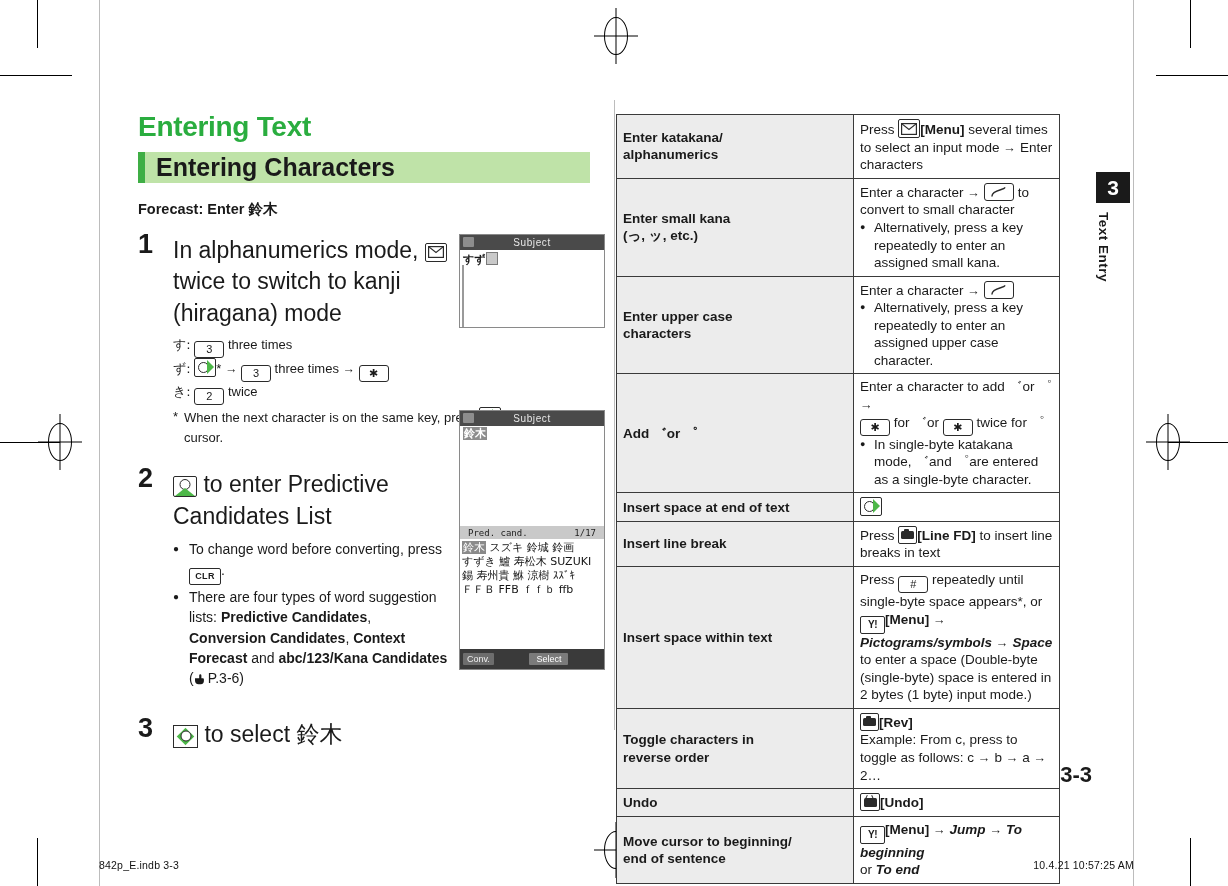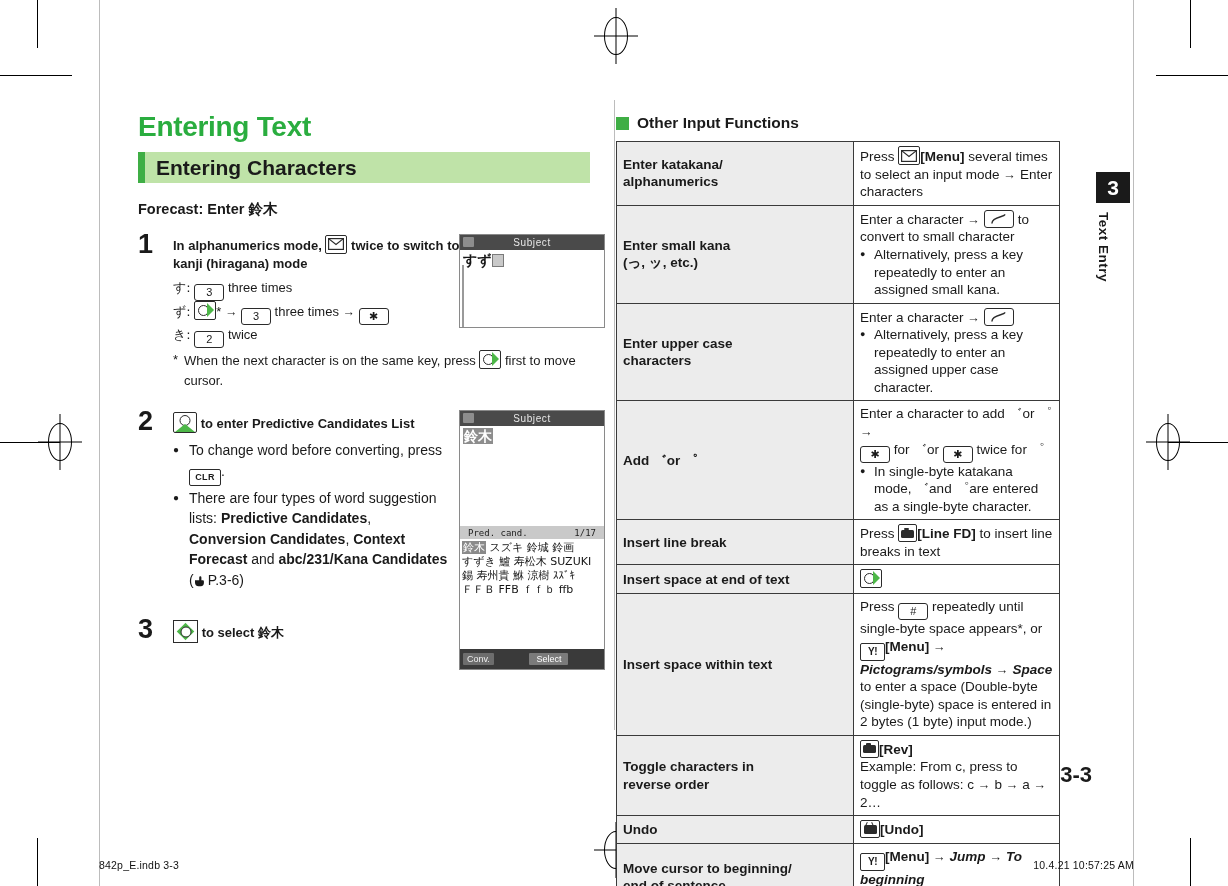--- a/index.html
+++ b/index.html
@@ -44,37 +44,37 @@
     background: #bfe3a8;
     height: 31px;
     display: flex;
     align-items: center;
     position: relative;
   }
   .section-bar .accent {
     width: 7px; height: 31px; background: #3fae45; flex: 0 0 auto;
   }
   .section-bar .section-title {
-    font-size: 21px; font-weight: bold; color: #1a1a1a;
+    font-size: 25px; font-weight: bold; color: #1a1a1a;
     padding-left: 11px; line-height: 1;
   }
   .example-line {
     font-size: 14.5px; font-weight: bold; margin: 17px 0 0 0;
   }
 
   
   .step { position: relative; margin-top: 14px; }
   .step-num {
     position: absolute; left: 0; top: -4px;
     font-size: 27px; font-weight: bold; color: #1a1a1a;
     width: 22px; text-align: left; line-height: 1;
   }
   .step-body { margin-left: 35px; }
   .step-head {
-    font-size: 13px; line-height: 1.37; font-weight: bold;
+    font-size: 23px; line-height: 1.37; font-weight: normal;
   }
   .substep-list { margin: 6px 0 0 0; padding: 0; list-style: none; }
   .substep-list li { font-size: 13px; line-height: 1.56; }
   .kana-label { font-weight: normal; }
   .note-star {
     font-size: 13px; line-height: 1.5; margin-top: 2px;
     display: flex; gap: 6px;
   }
   .note-star .star { flex: 0 0 auto; }
   .bullets { margin: 7px 0 0 0; padding: 0; list-style: none; }
@@ -207,21 +207,21 @@
     height: 15px; background: #4a4a4a; color: #e8e8e8;
     font-size: 10px; display:flex; align-items:center; justify-content:center;
     letter-spacing: 0.6px; position: relative;
   }
   .ps-title .leftico {
     position:absolute; left:3px; top:2px; width:11px; height:10px;
     background:#8d8d8d; border-radius:1px;
   }
   .ps-body { position: relative; background: #fff; }
   .ps-text {
-    font-size: 14px; padding: 2px 3px; line-height: 1.15;
+    font-size: 11px; padding: 2px 3px; line-height: 1.15;
     font-family: "DejaVu Sans", sans-serif; font-weight: bold; color:#151515;
   }
   .ps-caret { display:inline-block; width:10px; height:11px; background:#c9c9c9; border:1px solid #7a7a7a; vertical-align:-2px;}
   .ps-cursorline {
     position:absolute; left:2px; top:15px; width:2px; height:68px; background:#9a9a9a;
   }
   .ps-candbar {
     background:#c9c9c9; height:13px; display:flex; align-items:center;
     justify-content:space-between; padding:0 8px; font-size:9px; color:#222;
     font-family:"DejaVu Sans Mono", monospace;
@@ -442,21 +442,21 @@
           <li>
             <span>To change word before converting, press</span>
             <span class="key key-clr">CLR</span><span>.</span>
           </li>
           <li>
             <span>There are four types of word suggestion lists:</span>
             <span class="bi">Predictive Candidates</span>,
             <span class="bi">Conversion Candidates</span>,
             <span class="bi">Context Forecast</span>
             <span>and</span>
-            <span class="bi">abc/231/Kana Candidates</span>
+            <span class="bi">abc/123/Kana Candidates</span>
             <span>(<span class="ref-hand"><svg width="14" height="14" viewBox="0 0 14 14">
                     <path d="M1 6.2 h4.2 V3.4 a1.1 1.1 0 0 1 2.2 0 V6.2 h1.5 a1 1 0 0 1 1 1 v1.9 a3.1 3.1 0 0 1 -3.1 3.1 H4.6 A3.6 3.6 0 0 1 1 8.6 Z" fill="#1a1a1a"></path>
                   </svg></span><span>P.3-6</span>)</span>
           </li>
         </ul>
       </div>
     </div>
 
     <div class="step" style="margin-top:30px;">
       <div class="step-num">3</div>
@@ -509,24 +509,20 @@
         <div class="row jp">ＦＦＢ  FFB  ｆｆｂ  ffb</div>
       </div>
       <div class="ps-softkeys">
         <span class="sk-left">Conv.</span>
         <span class="sk-mid">Select</span>
       </div>
     </div>
   </div>
 
   <div class="right-col">
-    <div class="subhead">
-      <span class="sq"></span>
-      <span>Other Input Functions</span>
-    </div>
 
     <table class="fn">
       <tbody>
 
         <tr>
           <td class="k">Enter katakana/<br>alphanumerics</td>
           <td class="v">
             Press <span class="key key-mail"><svg width="16" height="12" viewBox="0 0 16 12">
                   <rect x="0.6" y="0.6" width="14.8" height="10.8" fill="none" stroke="#2b2b2b" stroke-width="1.2"></rect>
                   <path d="M0.6 0.6 L8 6.4 L15.4 0.6" fill="none" stroke="#2b2b2b" stroke-width="1.2"></path>
@@ -566,30 +562,30 @@
           <td class="v">
             Enter a character to add <span class="jp">゛</span>or <span class="jp">゜</span> <span class="arrow">→</span><br>
             <span class="key key-star">✱</span> for <span class="jp">゛</span>or <span class="key key-star">✱</span> twice for <span class="jp">゜</span>
             <ul class="sub">
               <li>In single-byte katakana mode, <span class="jp">゛</span>and <span class="jp">゜</span>are entered as a single-byte character.</li>
             </ul>
           </td>
         </tr>
 
         <tr>
+          <td class="k">Insert space at end of text</td>
+          <td class="v">
+            <span class="key key-nav"><span class="circle"></span><span class="tri"></span></span>
+          </td>
+        </tr>
+
+        <tr>
           <td class="k">Insert line break</td>
           <td class="v">
             Press <span class="key key-cam"><span class="bump"></span><span class="body"></span></span><b>[Line FD]</b> to insert line breaks in text
-          </td>
-        </tr>
-
-        <tr>
-          <td class="k">Insert space at end of text</td>
-          <td class="v">
-            <span class="key key-nav"><span class="circle"></span><span class="tri"></span></span>
           </td>
         </tr>
 
         <tr>
           <td class="k">Insert space within text</td>
           <td class="v">
             Press <span class="key key-hash">#</span> repeatedly until single-byte space appears*, or <span class="key key-yahoo">Y!</span><b>[Menu]</b> <span class="arrow">→</span>
             <i><b>Pictograms/symbols</b></i> <span class="arrow">→</span> <i><b>Space</b></i> to enter a space (Double-byte (single-byte) space is entered in 2 bytes (1 byte) input mode.)
           </td>
         </tr>

